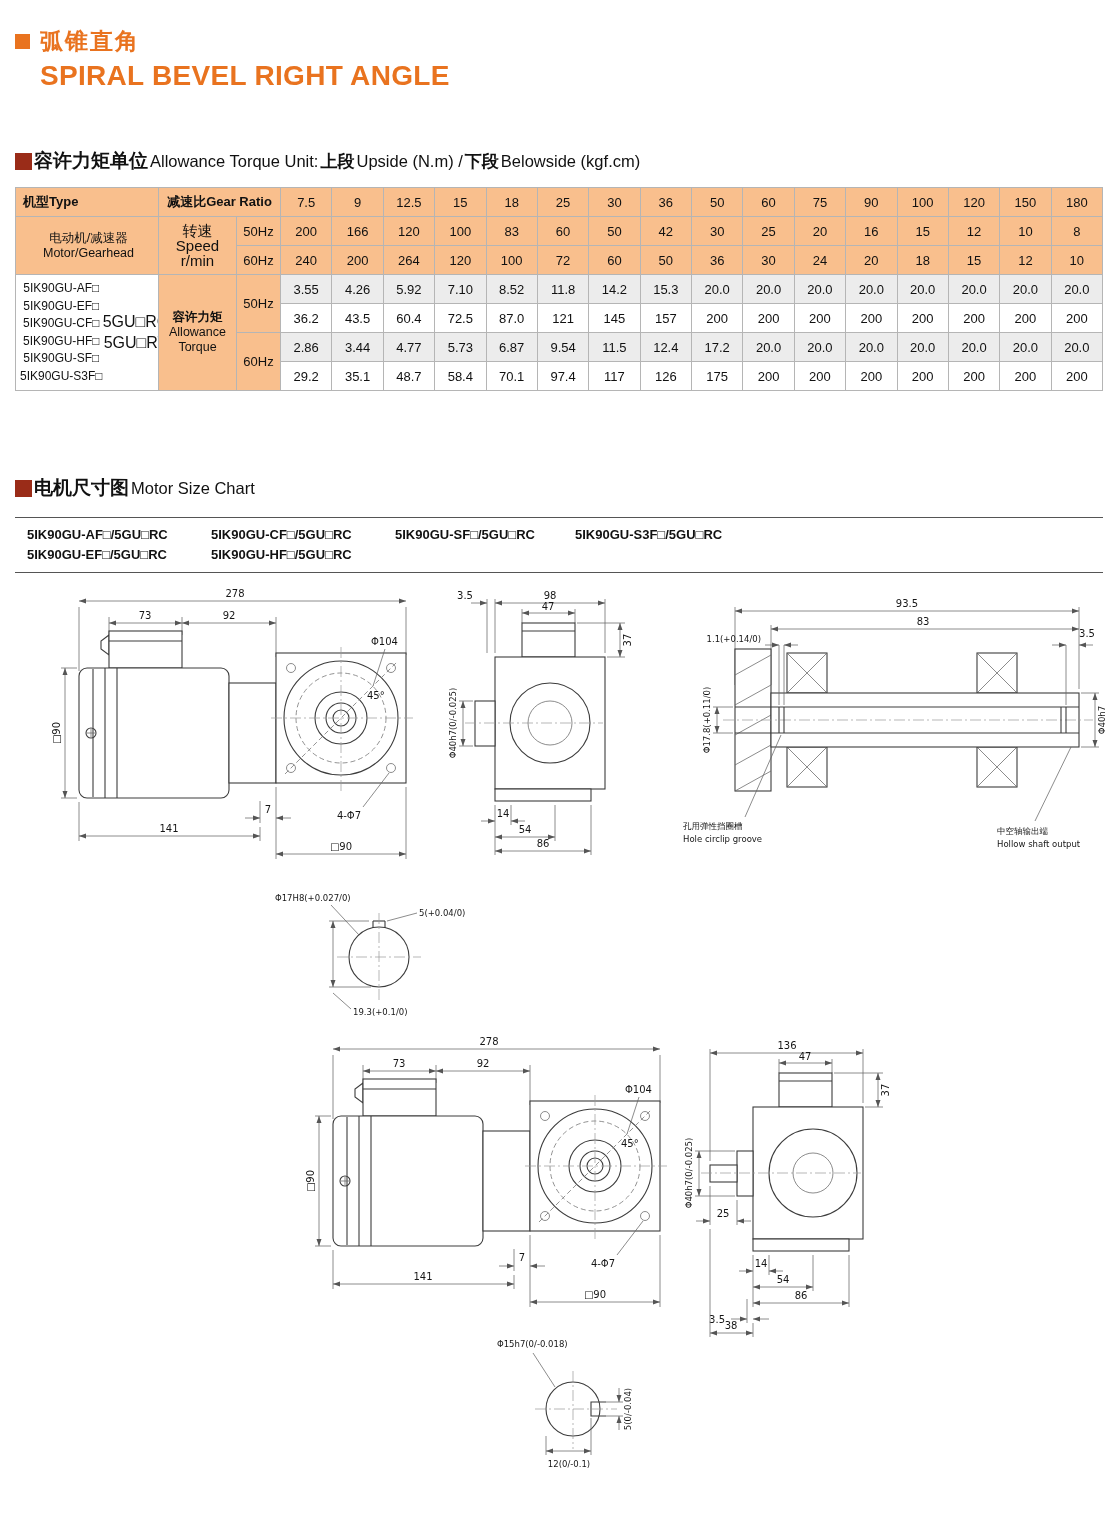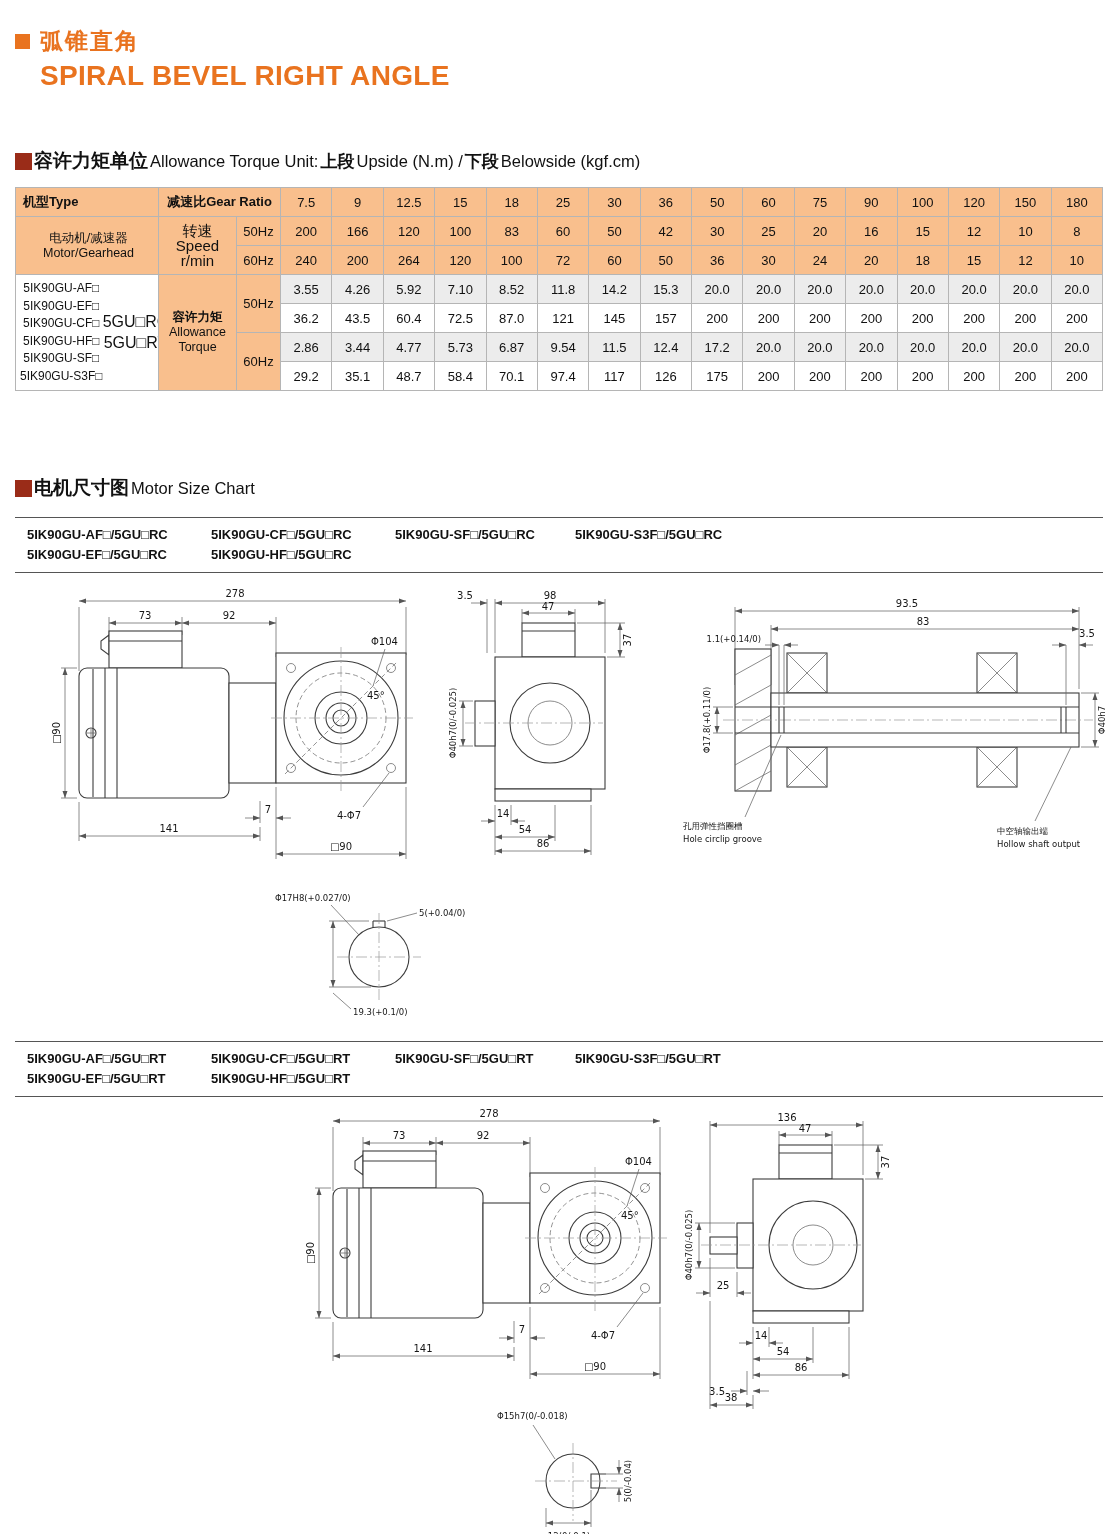--- a/index.html
+++ b/index.html
@@ -487,34 +487,20 @@
       <line class="dl" x1="120" y1="46" x2="150" y2="38"></line>
       <text class="sm" x="152" y="41">5(+0.04/0)</text>
       <line class="dl" x1="102" y1="46" x2="62" y2="46"></line>
         <line class="dl" x1="104" y1="112" x2="62" y2="112"></line>
       <line class="dl" x1="66" y1="46" x2="66" y2="112" marker-start="url(#arr)" marker-end="url(#arr)"></line>
       <line class="dl" x1="66" y1="118" x2="84" y2="134"></line>
       <text class="sm" x="86" y="140">19.3(+0.1/0)</text>
     </svg>
   </div>
 
-  <div class="models-bar">
-    <div class="mrow">
-
-    <span class="mname">5IK90GU-AF□/5GU□RT</span>
-        <span class="mname">5IK90GU-CF□/5GU□RT</span>
-        <span class="mname">5IK90GU-SF□/5GU□RT</span>
-        <span class="mname">5IK90GU-S3F□/5GU□RT</span>
-      </div>
-    <div class="mrow">
-
-    <span class="mname">5IK90GU-EF□/5GU□RT</span>
-        <span class="mname">5IK90GU-HF□/5GU□RT</span>
-      </div>
-  </div>
 
   <div class="draw-area draw-rt">
 
     <svg class="dwg rt-side" width="380" height="290" viewBox="0 0 380 290">
       <g>
         <line class="dl" x1="30" y1="24" x2="30" y2="88"></line>
           <line class="dl" x1="357" y1="24" x2="357" y2="72"></line>
         <line class="dl" x1="30" y1="18" x2="357" y2="18" marker-start="url(#arr)" marker-end="url(#arr)"></line>
         <line class="dl" x1="60" y1="34" x2="60" y2="52"></line>
           <line class="dl" x1="133" y1="34" x2="133" y2="52"></line>

